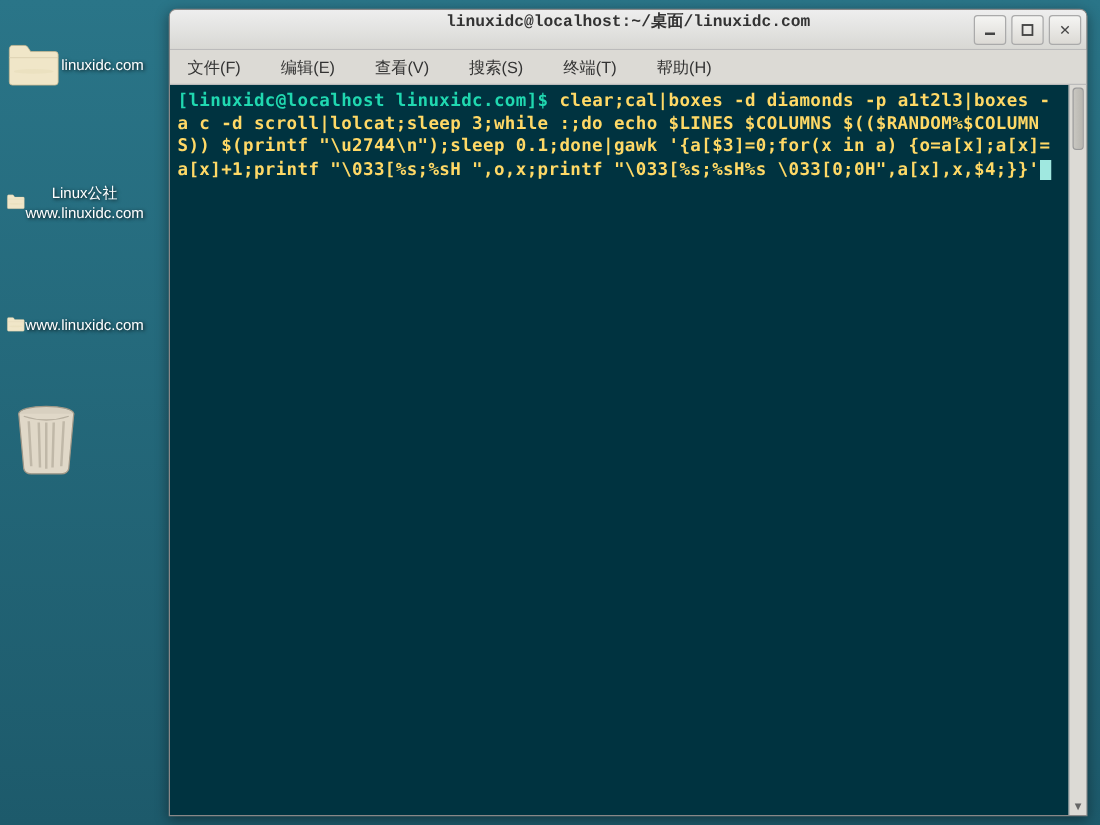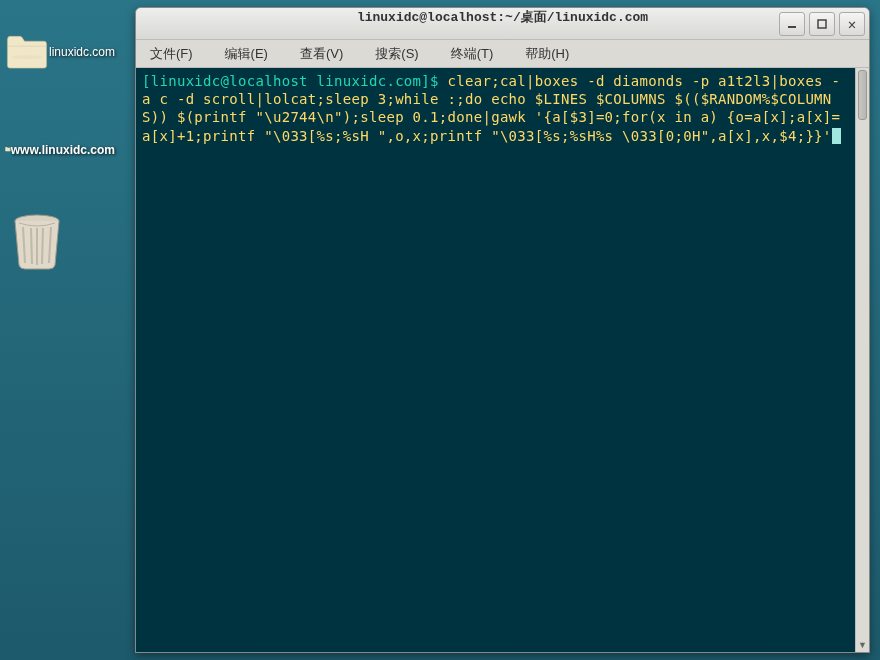--- a/index.html
+++ b/index.html
@@ -127,20 +127,21 @@
       font-size: 13px;
       color: #333;
       padding: 4px 6px;
       cursor: pointer;
     }
     
     .terminal-area {
       flex: 1;
       display: flex;
       position: relative;
+      font-weight: bold;
     }
     
     .terminal-content {
       flex: 1;
       background: #003340;
       padding: 4px 6px;
       font-family: 'DejaVu Sans Mono', 'Courier New', monospace;
       font-size: 14px;
       line-height: 1.3;
       color: #d4d4d4;
@@ -206,22 +207,30 @@
   <div class="desktop-icon" style="margin-top:14px;">
     <svg class="folder-svg" viewBox="0 0 72 64">
       <path d="M4 14 L4 56 Q4 60 8 60 L64 60 Q68 60 68 56 L68 20 Q68 16 64 16 L32 16 L28 10 Q27 8 24 8 L8 8 Q4 8 4 14 Z" fill="#f0e6c8" stroke="#c8b890" stroke-width="1"></path>
       <path d="M4 24 L68 24" stroke="#d8ccac" stroke-width="1"></path>
       <ellipse cx="36" cy="42" rx="26" ry="3" fill="#e8ddbb" opacity="0.6"></ellipse>
     </svg>
     <div class="icon-label">linuxidc.com</div>
   </div>
 
 
-
-  <div class="desktop-icon" style="margin-top:24px;font-weight:bold;">
+  <div class="desktop-icon" style="margin-top:36px;">
+    <svg class="folder-svg" viewBox="0 0 72 64">
+      <path d="M4 14 L4 56 Q4 60 8 60 L64 60 Q68 60 68 56 L68 20 Q68 16 64 16 L32 16 L28 10 Q27 8 24 8 L8 8 Q4 8 4 14 Z" fill="#f0e6c8" stroke="#c8b890" stroke-width="1"></path>
+      <path d="M4 24 L68 24" stroke="#d8ccac" stroke-width="1"></path>
+      <ellipse cx="36" cy="42" rx="26" ry="3" fill="#e8ddbb" opacity="0.6"></ellipse>
+    </svg>
+    <div class="icon-label">Linux公社  www.linuxidc.com</div>
+  </div>
+
+  <div class="desktop-icon" style="margin-top:24px;">
     <svg class="folder-svg" viewBox="0 0 72 64">
       <path d="M4 14 L4 56 Q4 60 8 60 L64 60 Q68 60 68 56 L68 20 Q68 16 64 16 L32 16 L28 10 Q27 8 24 8 L8 8 Q4 8 4 14 Z" fill="#f0e6c8" stroke="#c8b890" stroke-width="1"></path>
       <path d="M4 24 L68 24" stroke="#d8ccac" stroke-width="1"></path>
       <ellipse cx="36" cy="42" rx="26" ry="3" fill="#e8ddbb" opacity="0.6"></ellipse>
     </svg>
     <div class="icon-label">www.linuxidc.com</div>
   </div>
 
   <div class="desktop-icon" style="margin-top:20px;">
     <svg class="trash-svg" viewBox="0 0 64 64">

